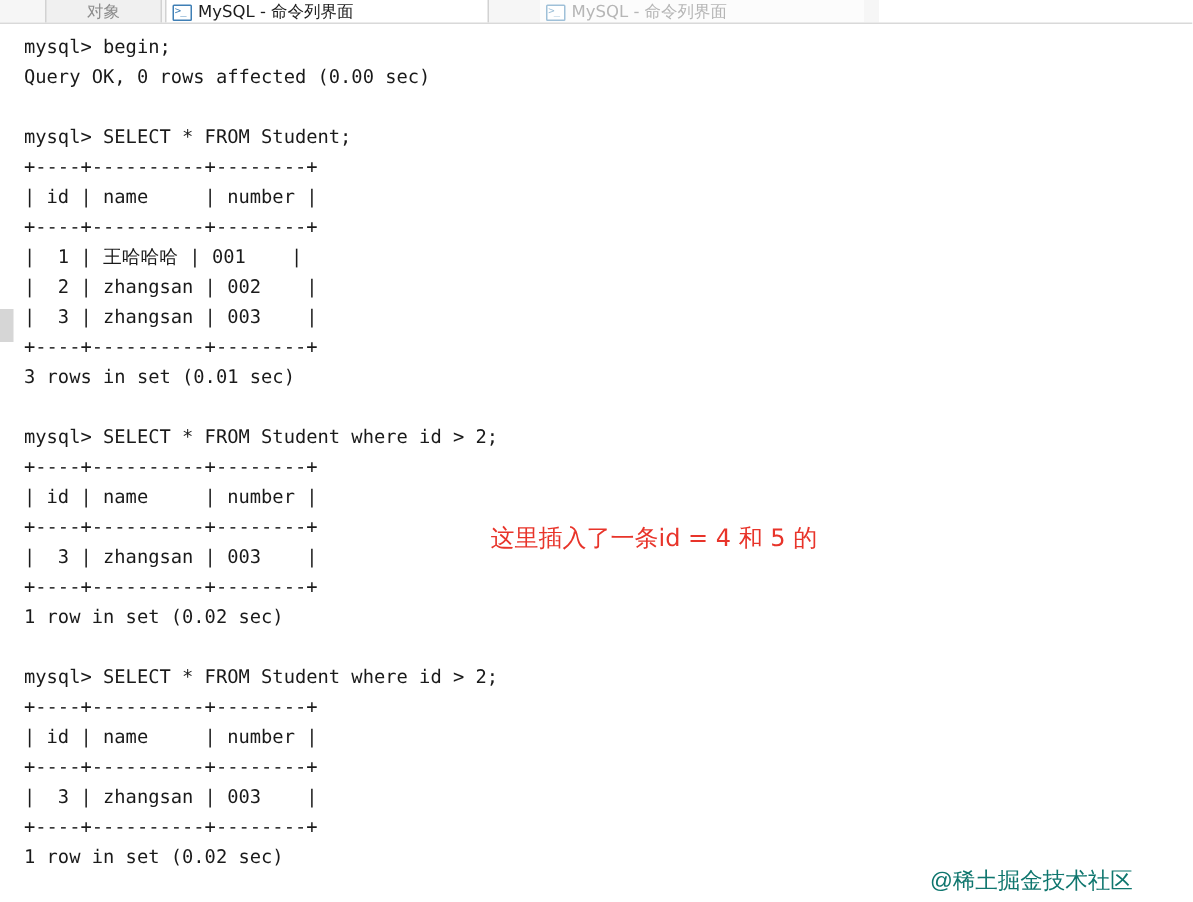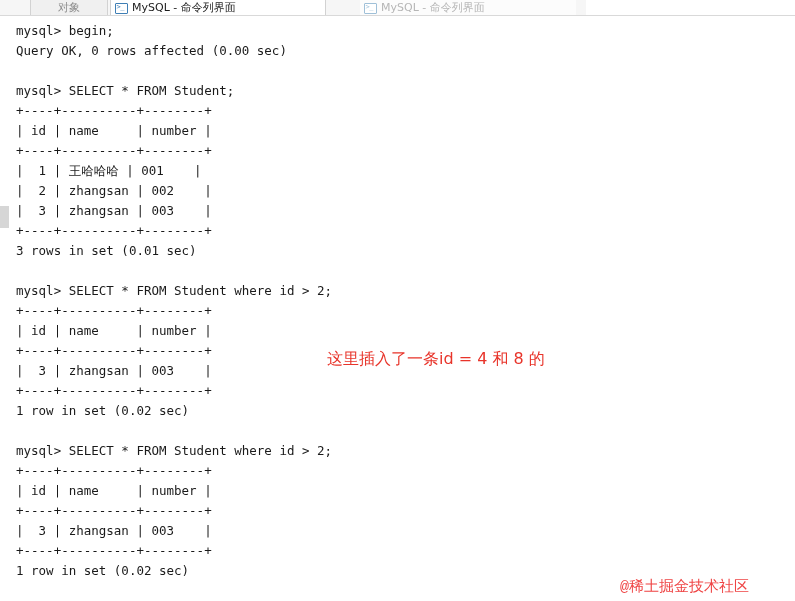--- a/index.html
+++ b/index.html
@@ -153,24 +153,24 @@
     line-height: 22px;
     color: #e8342a;
     white-space: pre;
   }
 
   
   #watermark {
     position: absolute;
     left: 620px;
     top: 560px;
-    font-family: Liberation Mono, monospace;
+    font-family: Liberation Sans, sans-serif;
     font-size: 15px;
     line-height: 20px;
-    color: #ef4444;
+    color: #0f766e;
     white-space: pre;
   }
 </style>
 </head>
 <body>
 
 <div id="tabbar">
   <div class="tabstrip-bg"></div>
 
   <div class="tab" id="tab-object">
@@ -226,16 +226,16 @@
 | id | name     | number |
 +----+----------+--------+
 |  3 | zhangsan | 003    |
 +----+----------+--------+
 1 row in set (0.03 sec)
 
 mysql&gt;</pre>
 
   <div id="scroll-thumb"></div>
 
-  <div id="annotation">这里插入了一条id = 4 和 8 的</div>
+  <div id="annotation">这里插入了一条id = 4 和 5 的</div>
 
   <div id="watermark">@稀土掘金技术社区</div>
 </div>
 
 </body></html>

